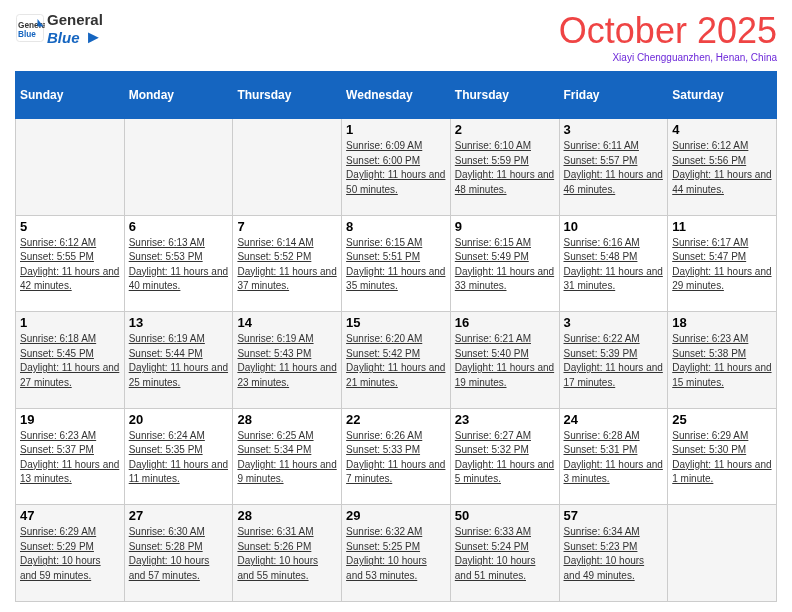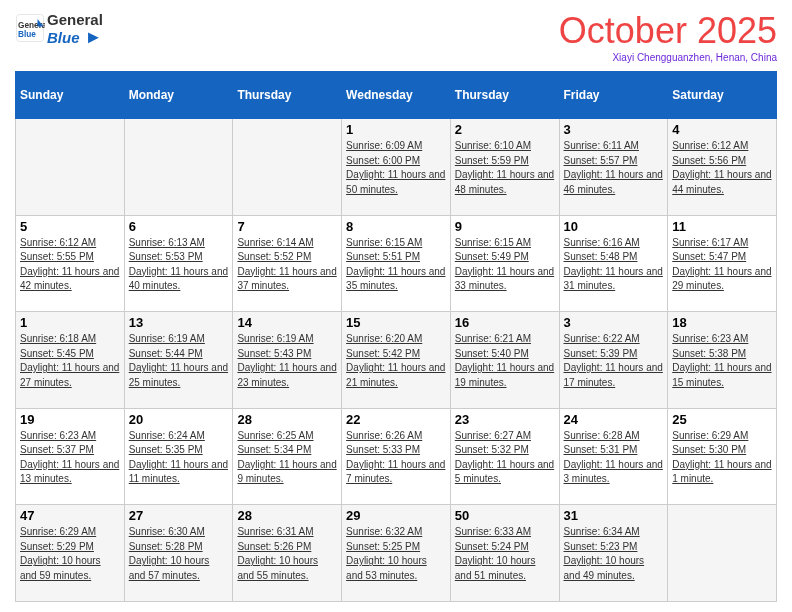--- a/index.html
+++ b/index.html
@@ -257,20 +257,20 @@
           </td>
           <td>
             <span class="day-number">29</span>
             <div class="day-info">Sunrise: 6:32 AM<br>Sunset: 5:25 PM<br>Daylight: 10 hours and 53 minutes.</div>
           </td>
           <td>
             <span class="day-number">50</span>
             <div class="day-info">Sunrise: 6:33 AM<br>Sunset: 5:24 PM<br>Daylight: 10 hours and 51 minutes.</div>
           </td>
           <td>
-            <span class="day-number">31</span>
+            <span class="day-number">57</span>
             <div class="day-info">Sunrise: 6:34 AM<br>Sunset: 5:23 PM<br>Daylight: 10 hours and 49 minutes.</div>
           </td>
           <td class="empty-cell"></td>
         </tr>
       </tbody>
   </table>
 </div>
 
 </body></html>

